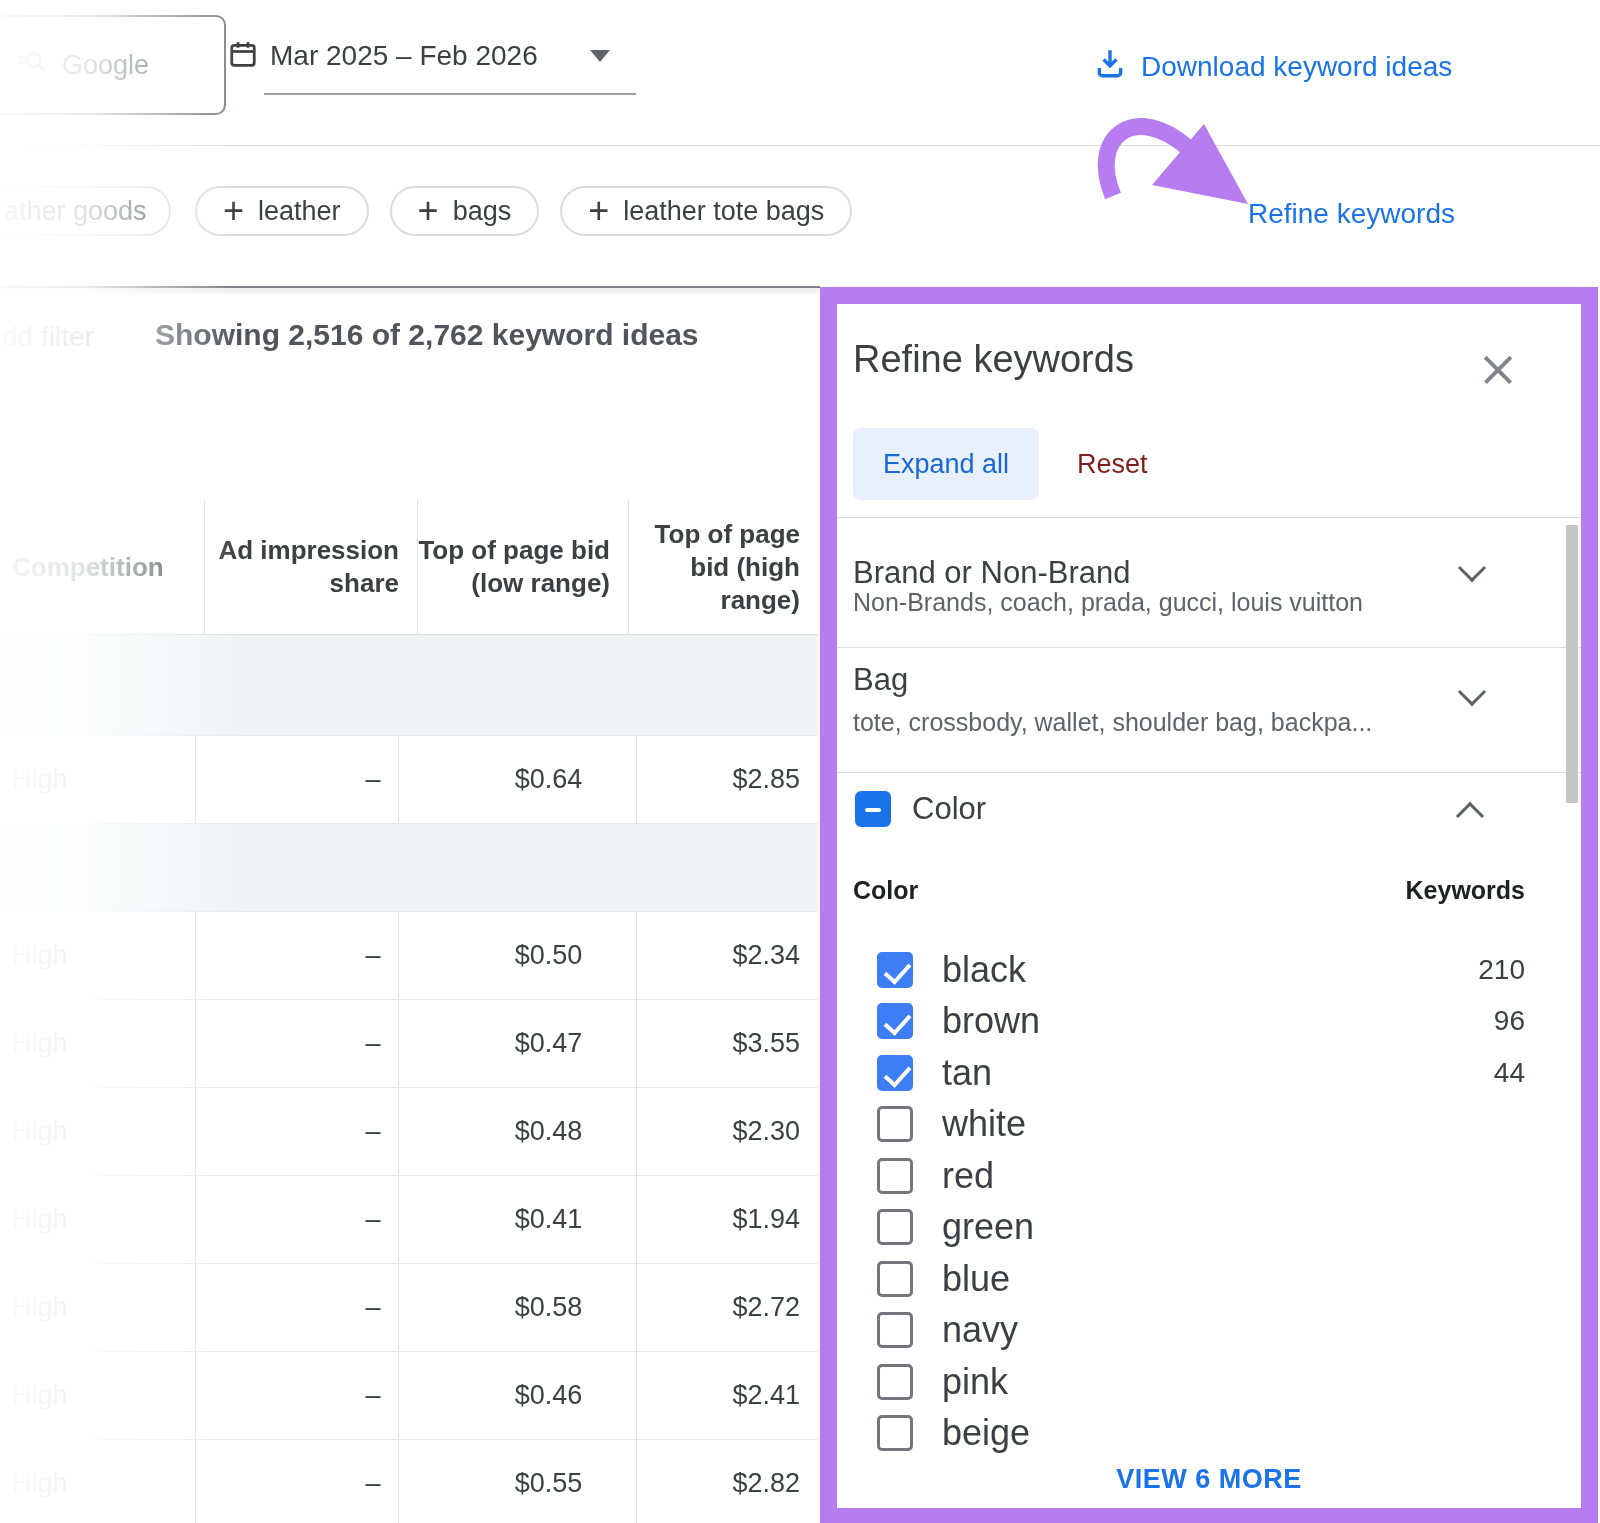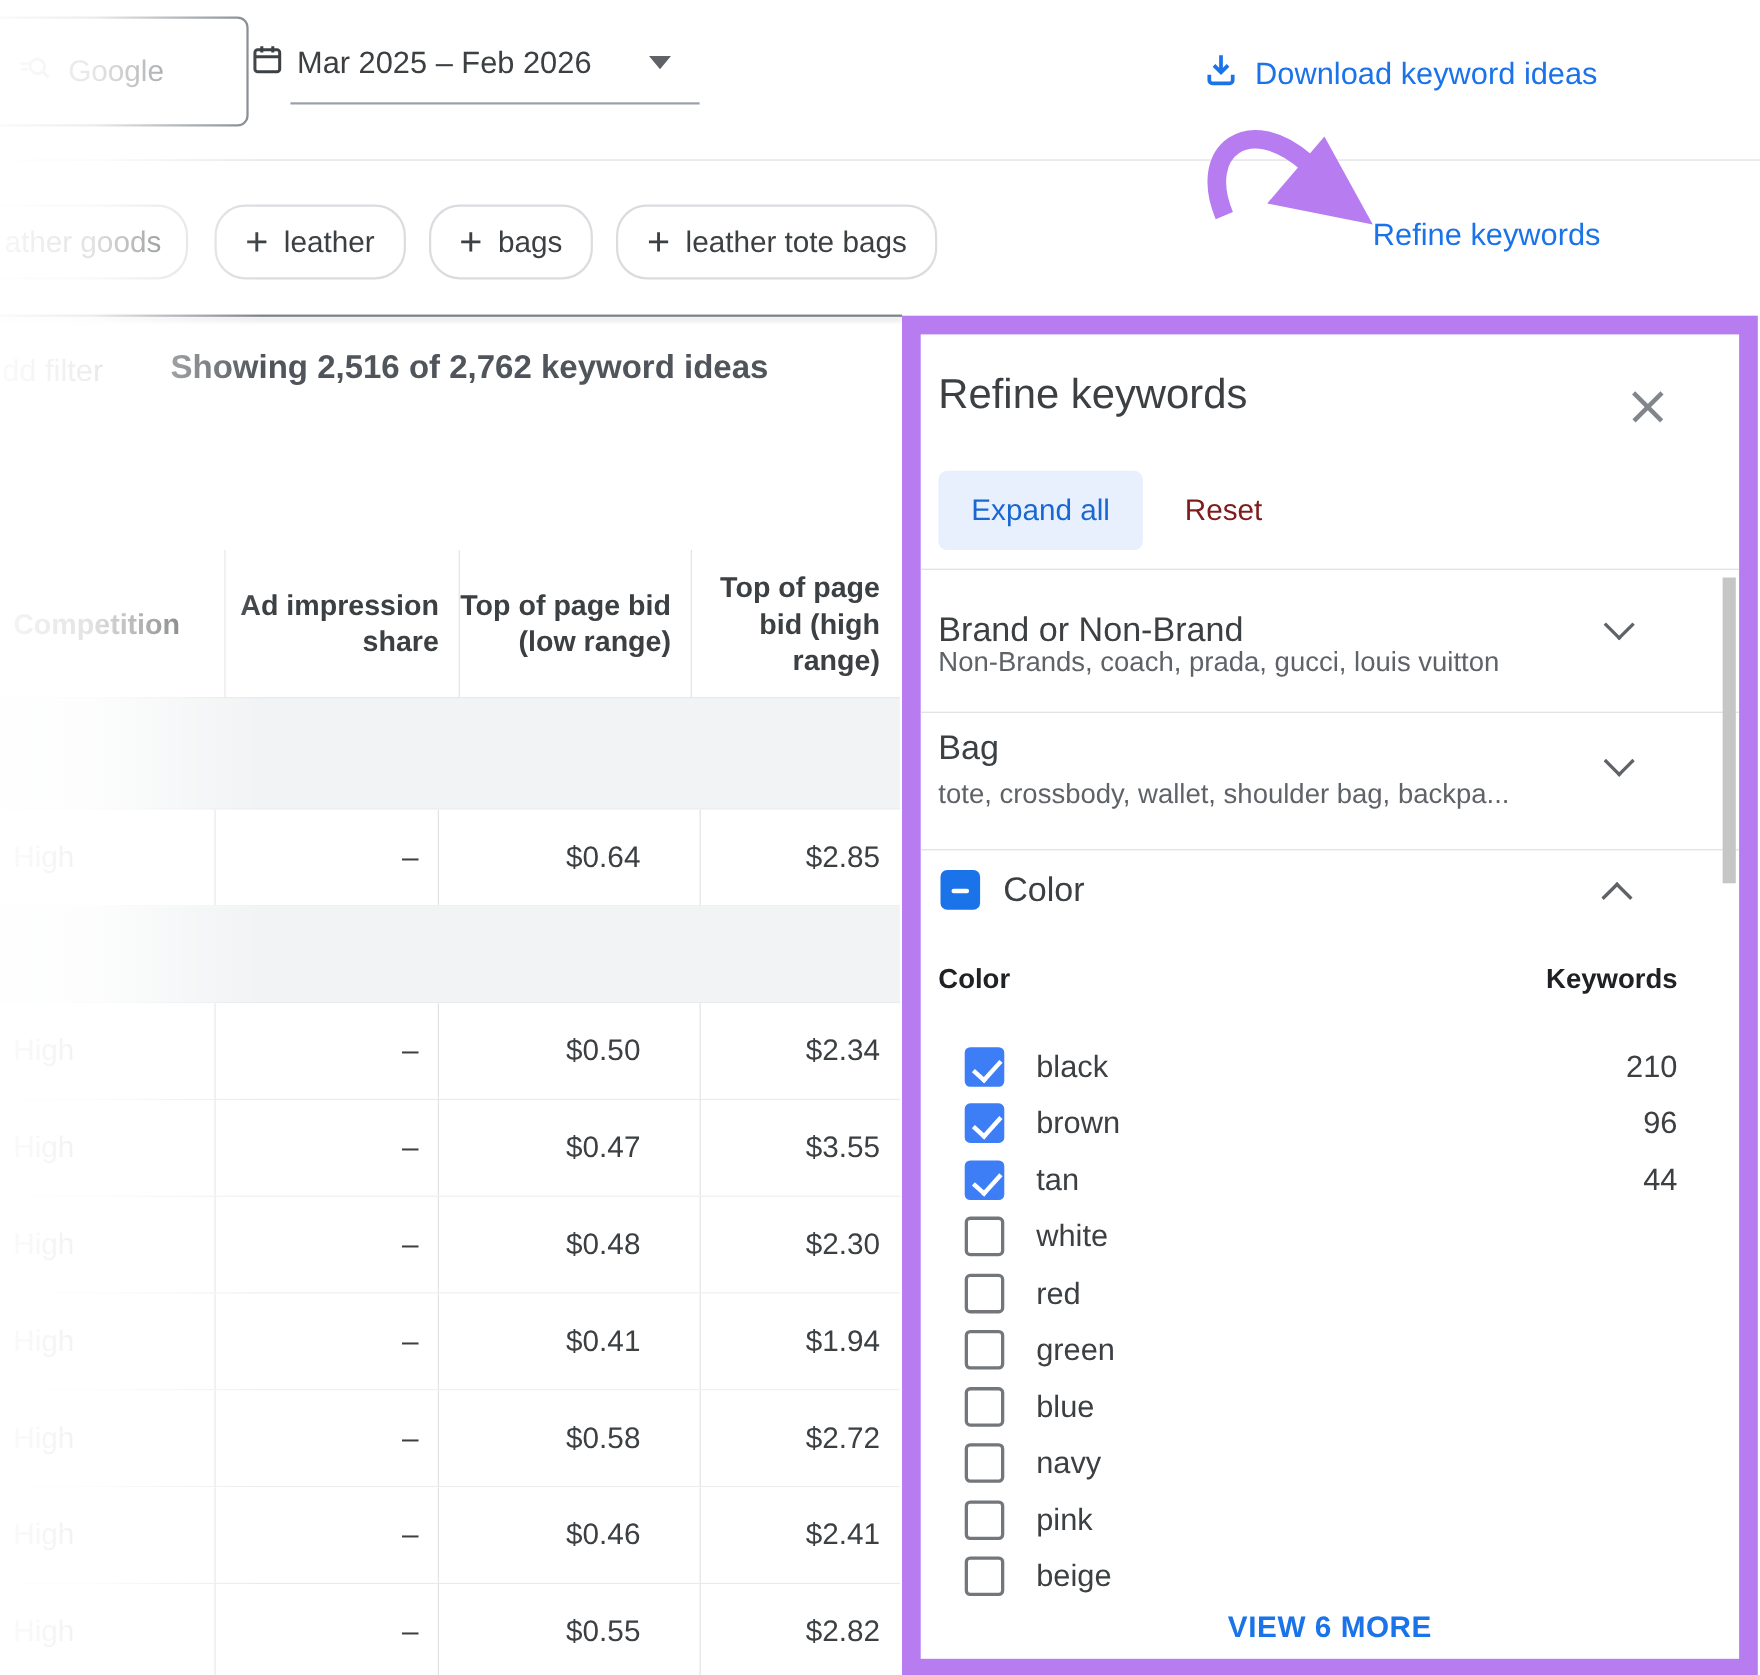--- a/index.html
+++ b/index.html
@@ -18,21 +18,21 @@
   .caret-down { margin-left:52px; width:0; height:0; border-left:10px solid transparent;
     border-right:10px solid transparent; border-top:12px solid #5f6368; }
   .date-underline { left:264px; top:93px; width:372px; height:2px; background:#9aa0a6; }
 
   .download-link { left:1093px; top:46px; display:flex; align-items:center; gap:14px;
     color:#1a73e8; font-size:28px; z-index:2; }
 
   .top-divider { left:0; top:145px; width:1600px; height:1px; background:#dadce0; }
 
   
-  .chip { height:68px; border:2px solid #dadce0; border-radius:28px; background:#fff;
+  .chip { height:50px; border:2px solid #dadce0; border-radius:28px; background:#fff;
     display:flex; align-items:center; padding:0 26px; font-size:27px; color:#3c4043; white-space:nowrap; }
   .chip-cut { left:-38px; top:186px; padding-left:40px; padding-right:22px; }
   .chips-row { left:195px; top:186px; display:flex; gap:21px; }
   .plus-icon { font-size:36px; font-weight:400; color:#3c4043; margin-right:14px; line-height:0; }
   .plus-icon::before { content:"+"; }
 
   .refine-link { left:1248px; top:198px; font-size:28px; color:#1a73e8; z-index:8; }
   .arrow-svg { left:1070px; top:98px; z-index:9; }
 
   
@@ -89,21 +89,21 @@
     border:solid #fff; border-width:0 4px 4px 0; transform:rotate(42deg); }
   .cb.indet { background:#1a73e8; border-color:#1a73e8; border-radius:6px; }
   .cb.indet::after { content:""; position:absolute; left:7px; top:14px; width:16px; height:4px;
     background:#fff; border-radius:2px; }
 
   .color-head-label { left:75px; top:487px; font-size:31px; color:#3c4043; }
   .labels-row { left:16px; top:572px; width:672px; display:flex; justify-content:space-between;
     font-size:25px; font-weight:700; color:#202124; }
   .opt-list { left:40px; top:640px; width:648px; }
   .opt-row { display:flex; align-items:center; height:51.5px; }
-  .opt-label { margin-left:29px; font-size:28px; color:#3c4043; }
+  .opt-label { margin-left:29px; font-size:36px; color:#3c4043; }
   .opt-count { margin-left:auto; font-size:28px; color:#3c4043; }
   .view-more { left:0; top:1160px; width:744px; text-align:center; font-size:27px; font-weight:700;
     letter-spacing:.5px; color:#1a73e8; }
   .scroll-thumb { left:729px; top:221px; width:12px; height:278px; background:#c5c7c6; }
 </style>
 </head>
 <body>
 
 <div class="abs google-box">
   <span class="net-icon">

